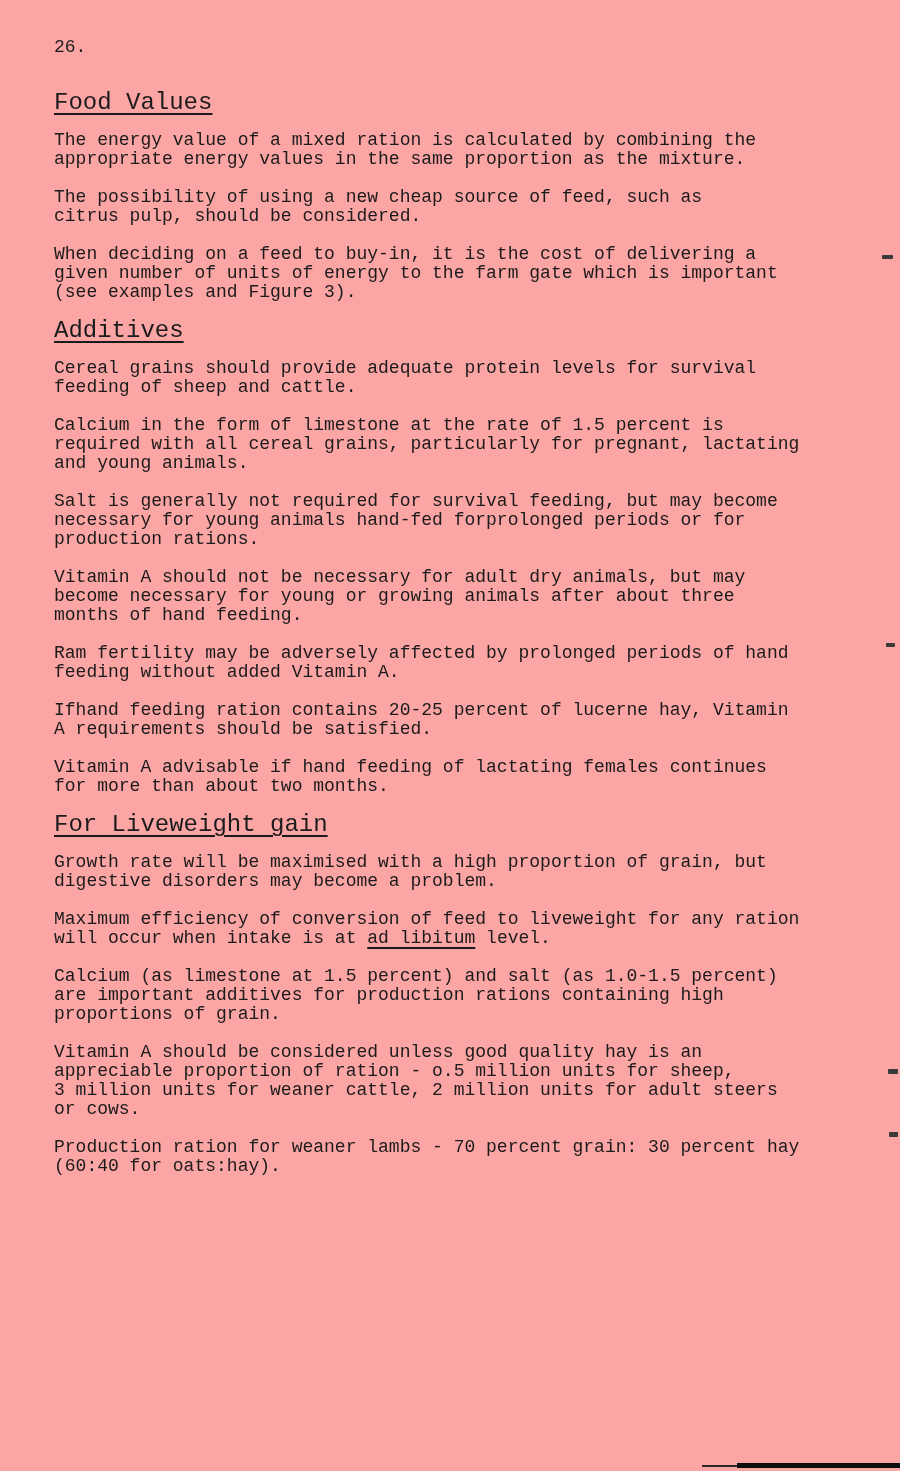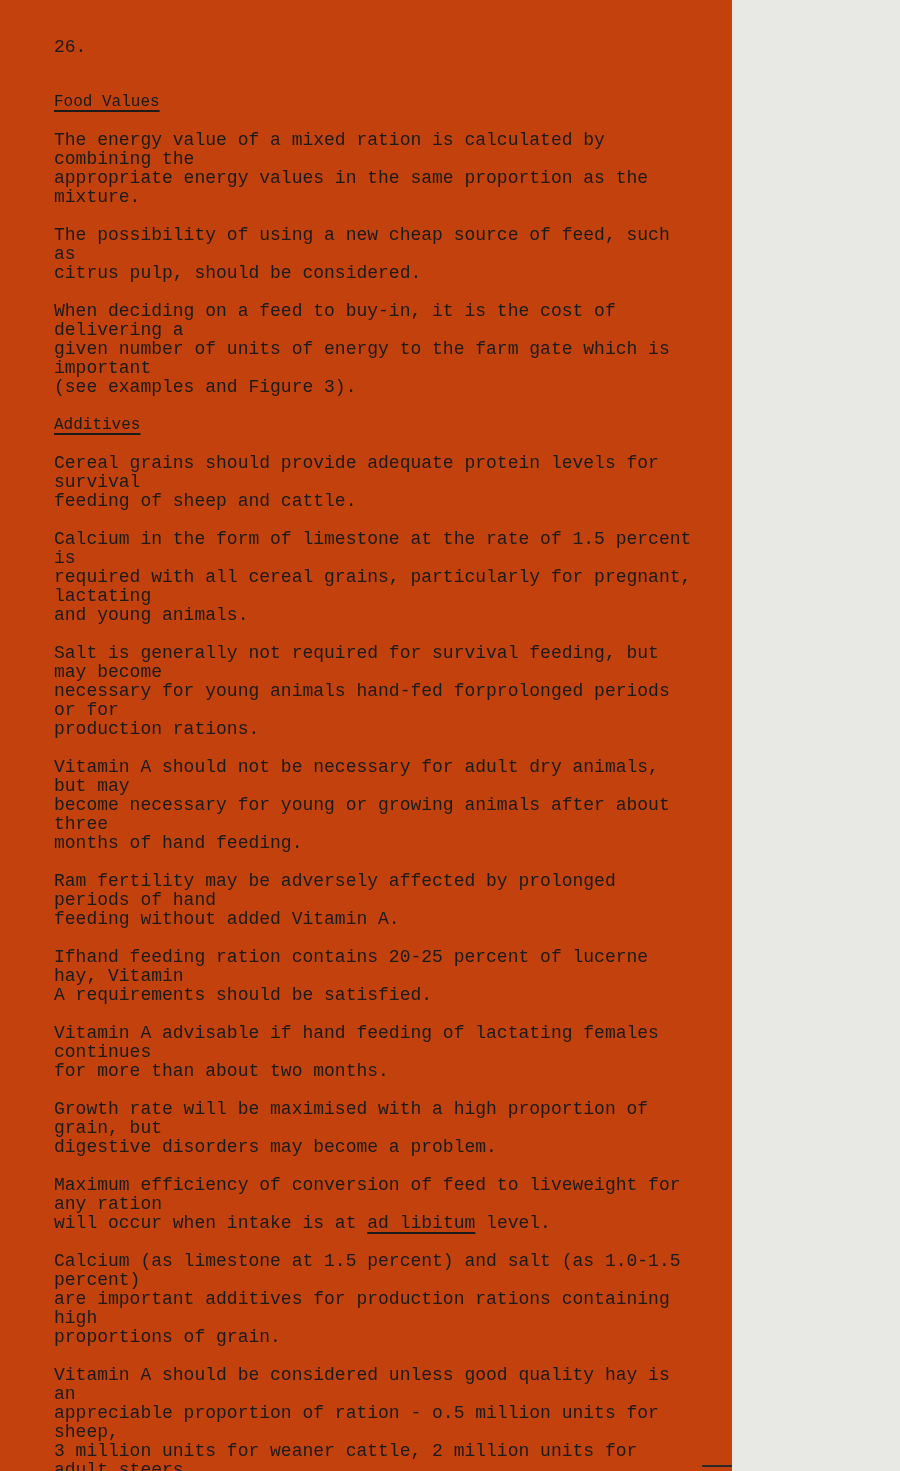--- a/index.html
+++ b/index.html
@@ -2,39 +2,39 @@
 <html><head>
 <meta charset="utf-8">
 <style>
   html, body {
     margin: 0;
     padding: 0;
     background: #e8e8e4;
   }
   .page {
     position: relative;
-    width: 732px;
+    width: 900px;
     height: 1471px;
-    background: #c2410c;
+    background: #fca5a5;
     color: #1b1b1b;
     font-family: "Liberation Mono", "DejaVu Sans Mono", monospace;
     font-size: 18px;
     line-height: 19px;
     overflow: hidden;
     box-sizing: border-box;
     padding: 38px 40px 0 54px;
   }
   .page-number {
     margin: 0 0 36px 0;
     white-space: pre-wrap;
   }
   .section-heading {
     margin: 0 0 19px 0;
     font-weight: normal;
-    font-size: 16px;
+    font-size: 24px;
     line-height: 19px;
     white-space: pre-wrap;
   }
   .section-heading > span {
     text-decoration: underline;
     text-decoration-thickness: 2px;
     text-underline-offset: 4px;
   }
   .para {
     margin: 0 0 19px 0;
@@ -101,20 +101,21 @@
   <p class="para">Vitamin A should not be necessary for adult dry animals, but may
 become necessary for young or growing animals after about three
 months of hand feeding.</p>
   <p class="para">Ram fertility may be adversely affected by prolonged periods of hand
 feeding without added Vitamin A.</p>
   <p class="para">Ifhand feeding ration contains 20-25 percent of lucerne hay, Vitamin
 A requirements should be satisfied.</p>
   <p class="para">Vitamin A advisable if hand feeding of lactating females continues
 for more than about two months.</p>
 
+  <h2 class="section-heading"><span>For Liveweight gain</span></h2>
   <p class="para">Growth rate will be maximised with a high proportion of grain, but
 digestive disorders may become a problem.</p>
   <p class="para"><span>Maximum efficiency of conversion of feed to liveweight for any ration
 will occur when intake is at </span><span class="inline-underline">ad libitum</span><span> level.</span></p>
   <p class="para">Calcium (as limestone at 1.5 percent) and salt (as 1.0-1.5 percent)
 are important additives for production rations containing high
 proportions of grain.</p>
   <p class="para">Vitamin A should be considered unless good quality hay is an
 appreciable proportion of ration - o.5 million units for sheep,
 3 million units for weaner cattle, 2 million units for adult steers

